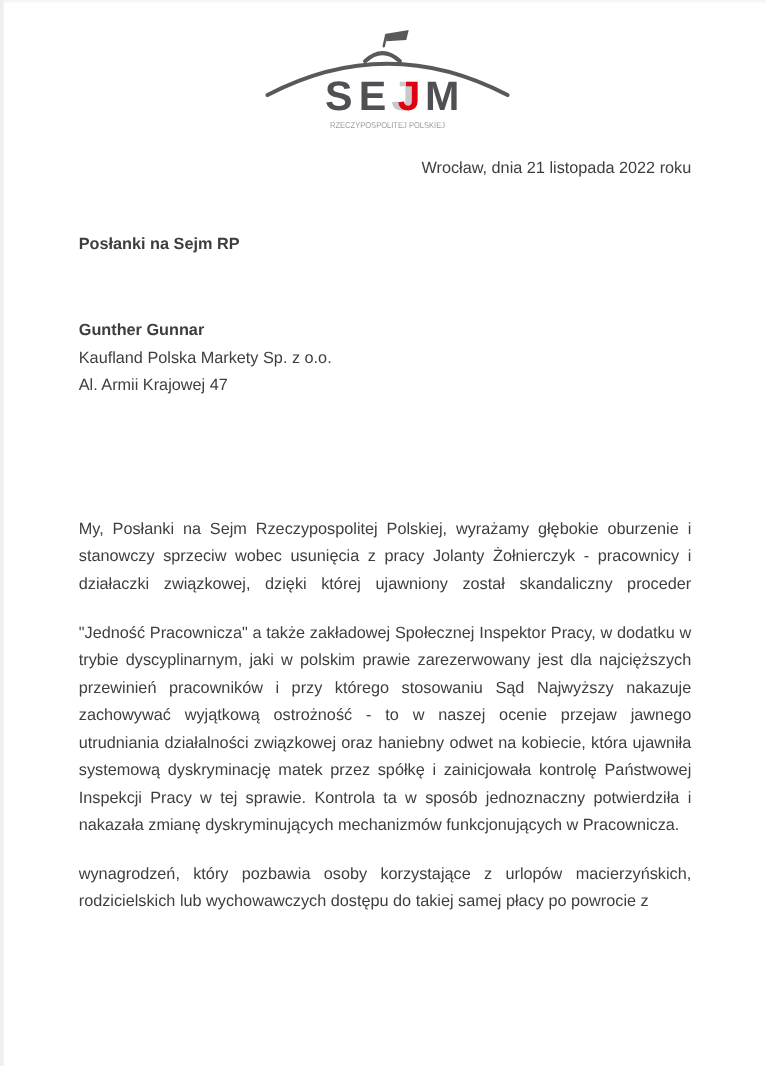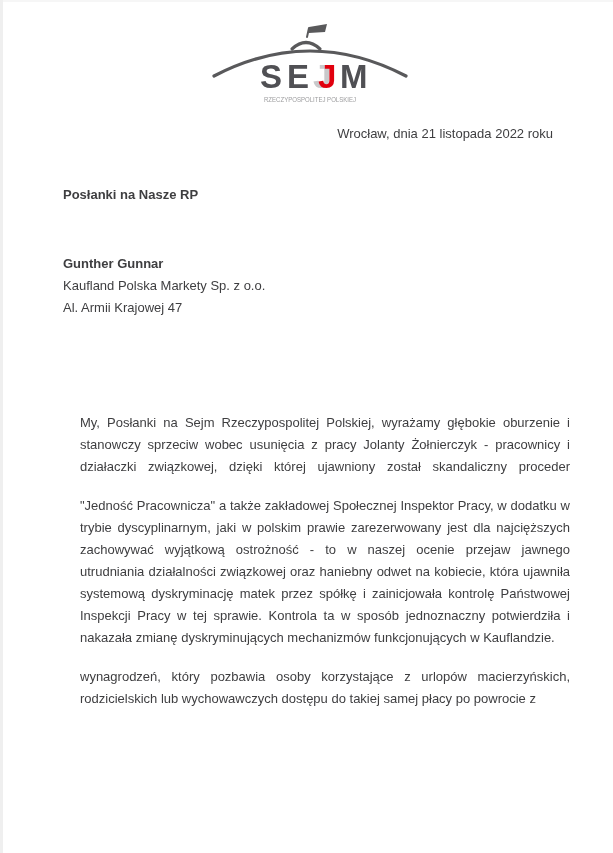--- a/index.html
+++ b/index.html
@@ -48,21 +48,21 @@
   .sender {
     position: absolute; left: 63px; top: 187px;
     font-size: 13px; font-weight: bold;
   }
   .recipient {
     position: absolute; left: 63px; top: 253px; width: 490px;
     font-size: 13px; line-height: 22px; 
   }
   .recipient .r-line.bold { font-weight: bold; }
   .body-text {
-    position: absolute; left: 80px; top: 412px; width: 490px;
+    position: absolute; left: 63px; top: 412px; width: 490px;
     font-size: 13px; line-height: 22px;
   }
   .para { margin-bottom: 17px; }
   .line {
     text-align: justify;
     text-align-last: justify;
     white-space: normal;
   }
   .line.last { text-align-last: left; }
 </style>
@@ -86,42 +86,43 @@
         <tspan x="107" class="j-shadow">J</tspan>
         <tspan x="112" fill="#e1000e">J</tspan>
         <tspan x="134">M</tspan>
       </text>
       <text class="logo-sub" x="104" y="78" text-anchor="middle" textLength="92" lengthAdjust="spacingAndGlyphs">RZECZYPOSPOLITEJ POLSKIEJ</text>
     </svg>
   </div>
 
   <div class="dateline">Wrocław, dnia 21 listopada 2022 roku</div>
 
-  <div class="sender">Posłanki na Nasze RP</div>
+  <div class="sender">Posłanki na Sejm RP</div>
 
   <div class="recipient">
     <div class="r-line bold">Gunther Gunnar</div>
     <div class="r-line">Kaufland Polska Markety Sp. z o.o.</div>
     <div class="r-line">Al. Armii Krajowej 47</div>
   </div>
 
   <div class="body-text">
     <div class="para">
         <div class="line">My, Posłanki na Sejm Rzeczypospolitej Polskiej, wyrażamy głębokie oburzenie i</div>
         <div class="line">stanowczy sprzeciw wobec usunięcia z pracy Jolanty Żołnierczyk - pracownicy i</div>
         <div class="line">działaczki związkowej, dzięki której ujawniony został skandaliczny proceder</div>
       </div>
     <div class="para">
         <div class="line">"Jedność Pracownicza" a także zakładowej Społecznej Inspektor Pracy, w dodatku w</div>
         <div class="line">trybie dyscyplinarnym, jaki w polskim prawie zarezerwowany jest dla najcięższych</div>
+        <div class="line">przewinień pracowników i przy którego stosowaniu Sąd Najwyższy nakazuje</div>
         <div class="line">zachowywać wyjątkową ostrożność - to w naszej ocenie przejaw jawnego</div>
         <div class="line">utrudniania działalności związkowej oraz haniebny odwet na kobiecie, która ujawniła</div>
         <div class="line">systemową dyskryminację matek przez spółkę i zainicjowała kontrolę Państwowej</div>
         <div class="line">Inspekcji Pracy w tej sprawie. Kontrola ta w sposób jednoznaczny potwierdziła i</div>
-        <div class="line last">nakazała zmianę dyskryminujących mechanizmów funkcjonujących w Kauflandzie.</div>
+        <div class="line last">nakazała zmianę dyskryminujących mechanizmów funkcjonujących w Pracownicza.</div>
       </div>
     <div class="para">
         <div class="line">wynagrodzeń, który pozbawia osoby korzystające z urlopów macierzyńskich,</div>
         <div class="line last">rodzicielskich lub wychowawczych dostępu do takiej samej płacy po powrocie z</div>
       </div>
   </div>
 
 </div>
 
 </body></html>

